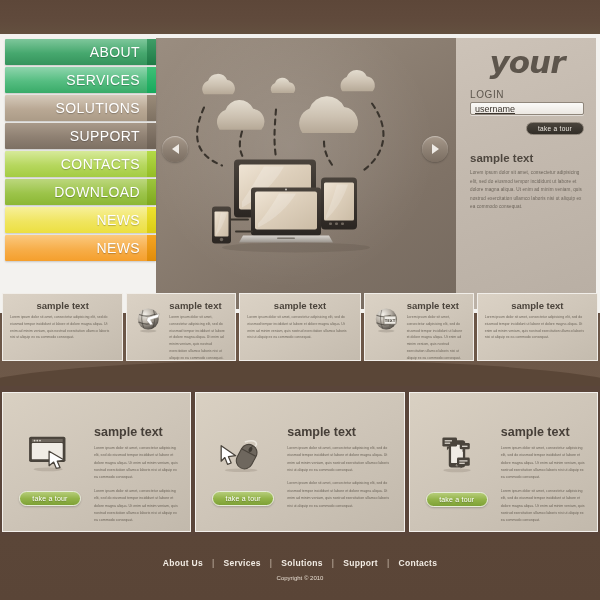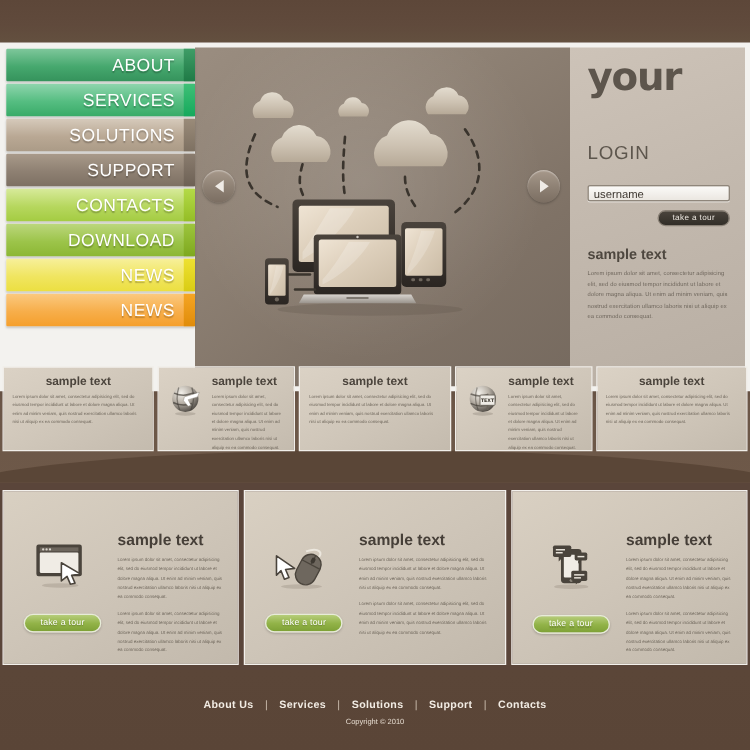--- a/index.html
+++ b/index.html
@@ -147,46 +147,48 @@
   
   .side {
     width: 140px;
     flex: 0 0 140px;
     background: linear-gradient(160deg,#cdc3b8 0%, #c3b9ae 45%, #b8aea3 100%);
     padding: 10px 12px 8px 14px;
     position: relative;
   }
   .brand {
     font-family: "DejaVu Sans", sans-serif;
+    font-style: italic;
     font-weight: bold;
     font-size: 31px;
     line-height: .95;
     color: #5d554c;
-    text-align: left;
+    text-align: center;
     letter-spacing: -1px;
   }
   .brand .l2 { display: block; }
   .login-label {
-    margin-top: 37px;
-    font-size: 15px;
+    margin-top: 12px;
+    font-size: 10px;
     letter-spacing: .6px;
     color: #5d564d;
   }
   .field {
-    margin-top: 17px;
+    margin-top: 2px;
     height: 13px;
     background: linear-gradient(180deg,#fbfaf8,#ebe7e1);
     border: 1px solid #8f867b;
     border-radius: 2px;
     display: flex;
     align-items: center;
     padding: 0 4px;
     font-size: 9px;
     color: #3c362f;
     box-shadow: 0 1px 0 rgba(255,255,255,.5);
+    text-decoration: underline;
   }
   .tour-dark {
     margin-top: 7px;
     margin-left: auto;
     width: 58px; height: 13px;
     border-radius: 7px;
     background: linear-gradient(180deg,#4a443c 0%, #322e28 100%);
     border: 1px solid #8b8277;
     color: #efeae3;
     font-size: 6.5px;

